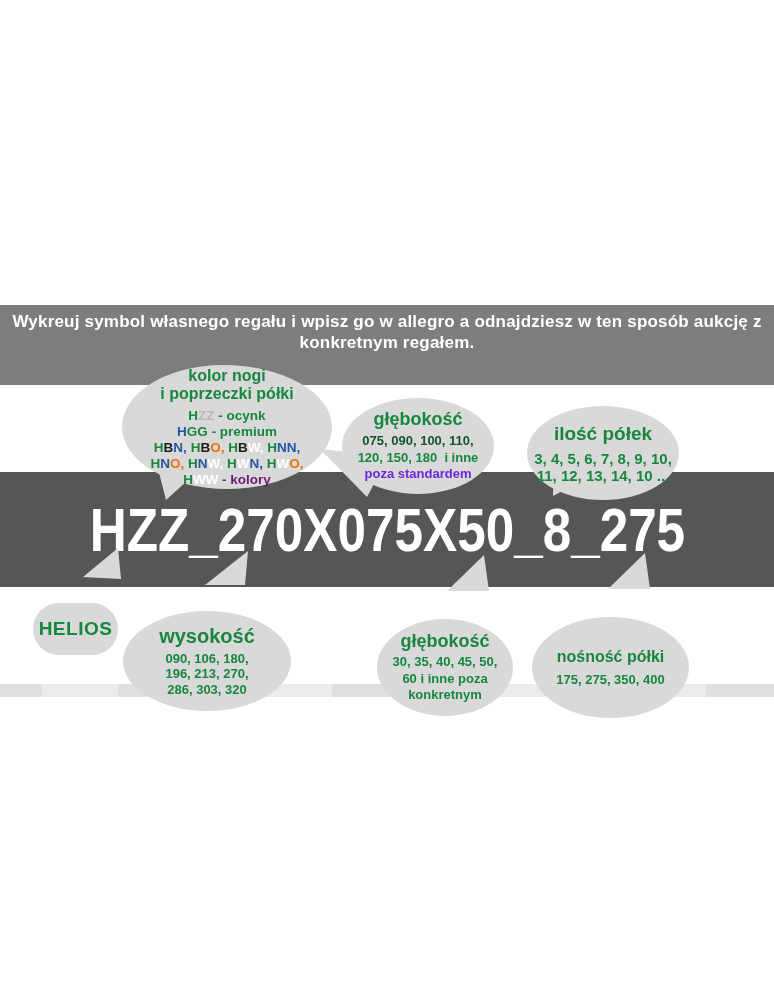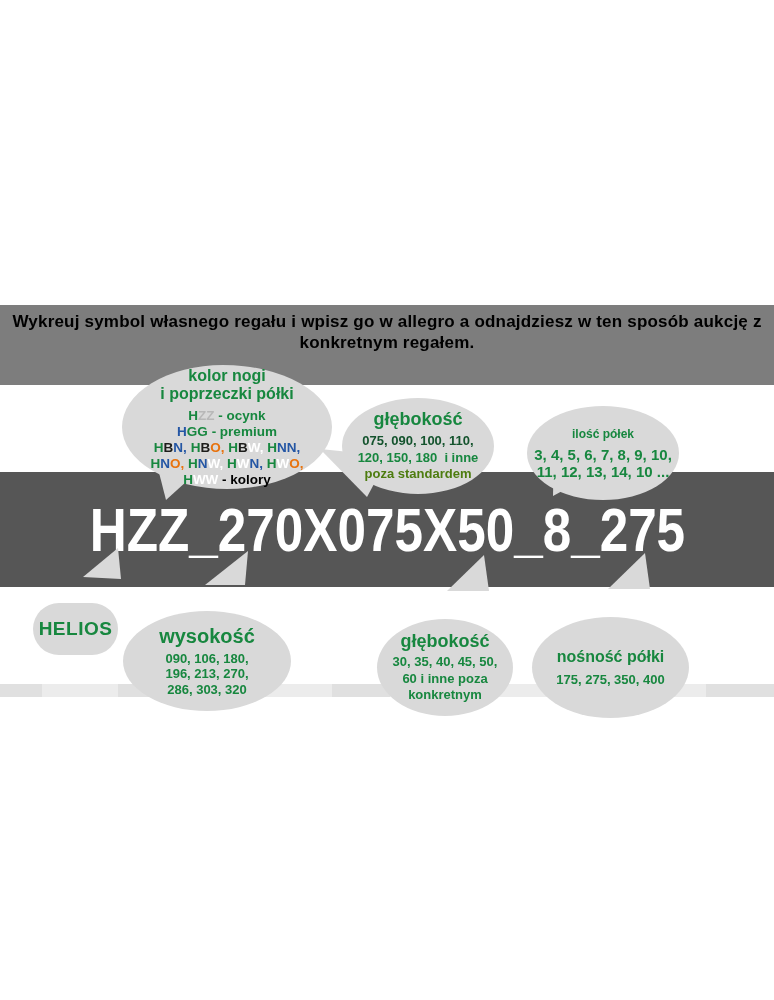--- a/index.html
+++ b/index.html
@@ -1,37 +1,37 @@
 <!DOCTYPE html>
 <html style="--green: #17873f; --dark_green: #14532d; --blue: #2456a4; --orange: #e8730e; --black: #1d1d1b; --silver: #b8b8b8; --white: #ffffff; --banner_bg: #7d7d7d; --band_bg: #565656; --bubble_bg: #d9d9d9; --strip: #ececec;"><head>
 <meta charset="utf-8">
 <style>
   html,body{margin:0;padding:0;background:#fff;}
   .canvas{position:relative;width:774px;height:1000px;background:#ffffff;overflow:hidden;
           font-family:"Liberation Sans","DejaVu Sans",sans-serif;}
   .banner{position:absolute;left:0;top:305px;width:774px;height:80px;background:var(--banner_bg);z-index:1;}
-  .banner-text{padding-top:6px;text-align:center;color:#000000;font-weight:bold;font-size:17px;
+  .banner-text{padding-top:6px;text-align:center;color:#ffffff;font-weight:bold;font-size:17px;
                line-height:21px;white-space:pre-line;letter-spacing:.2px;}
   .dark-band{position:absolute;left:0;top:472px;width:774px;height:115px;background:var(--band_bg);z-index:1;
              display:flex;align-items:center;justify-content:center;}
   .code{color:#fff;font-weight:bold;font-size:61px;letter-spacing:0;transform:scaleX(.84);white-space:nowrap;}
   .tails{position:absolute;left:0;top:0;width:774px;height:1000px;z-index:2;pointer-events:none;}
   .tails polygon{fill:var(--bubble_bg);}
   .bubble{position:absolute;background:var(--bubble_bg);border-radius:50%;z-index:3;
           display:flex;flex-direction:column;align-items:center;justify-content:center;text-align:center;margin-top:32px;}
   .bubble .heading{color:var(--green);font-weight:bold;white-space:pre-line;}
   .bline{font-weight:bold;color:var(--green);white-space:pre;}
   .b-kolor{left:122px;top:333px;width:210px;height:124px;border-radius:48% 52% 50% 50%/50%;}
   .b-kolor .heading{font-size:16px;line-height:18px;margin-bottom:5px;}
   .b-kolor .bline{font-size:13.5px;line-height:16px;}
   .b-szer{left:342px;top:366px;width:152px;height:96px;}
   .b-szer .heading{font-size:18px;margin-bottom:3px;}
   .b-szer .bline{font-size:13px;line-height:16.5px;}
   .b-ilosc{left:527px;top:374px;width:152px;height:94px;}
-  .b-ilosc .heading{font-size:12px;margin-bottom:5px;}
+  .b-ilosc .heading{font-size:19px;margin-bottom:5px;}
   .b-ilosc .bline{font-size:15px;line-height:17px;}
   .b-helios{left:33px;top:571px;width:85px;height:52px;border-radius:26px;}
   .b-helios .brand{color:var(--green);font-weight:bold;font-size:19px;letter-spacing:.5px;}
   .b-wys{left:123px;top:579px;width:168px;height:100px;}
   .b-wys .heading{font-size:20px;margin-bottom:3px;}
   .b-wys .bline{font-size:13px;line-height:15.5px;}
   .b-gleb{left:377px;top:587px;width:136px;height:97px;}
   .b-gleb .heading{font-size:18px;margin-bottom:2px;}
   .b-gleb .bline{font-size:13px;line-height:16.5px;}
   .b-nos{left:532px;top:585px;width:157px;height:101px;}
@@ -64,28 +64,28 @@
     <polygon points="608,589 650,589 645,553"></polygon>
   </svg>
 
   <div class="bubble b-kolor">
     <div class="heading">kolor nogi
 i poprzeczki półki</div>
     <div class="bline"><span style="color: rgb(23, 135, 63);">H</span><span style="color: rgb(184, 184, 184);">ZZ</span><span style="color: rgb(23, 135, 63);"> - ocynk</span></div>
     <div class="bline"><span style="color: rgb(36, 86, 164);">H</span><span style="color: rgb(23, 135, 63);">GG</span><span style="color: rgb(23, 135, 63);"> - premium</span></div>
     <div class="bline"><span style="color: rgb(23, 135, 63);">H</span><span style="color: rgb(29, 29, 27);">B</span><span style="color: rgb(36, 86, 164);">N, </span><span style="color: rgb(23, 135, 63);">H</span><span style="color: rgb(29, 29, 27);">B</span><span style="color: rgb(232, 115, 14);">O, </span><span style="color: rgb(23, 135, 63);">H</span><span style="color: rgb(29, 29, 27);">B</span><span style="color: rgb(255, 255, 255);">W, </span><span style="color: rgb(23, 135, 63);">H</span><span style="color: rgb(36, 86, 164);">NN,</span></div>
     <div class="bline"><span style="color: rgb(23, 135, 63);">H</span><span style="color: rgb(36, 86, 164);">N</span><span style="color: rgb(232, 115, 14);">O, </span><span style="color: rgb(23, 135, 63);">H</span><span style="color: rgb(36, 86, 164);">N</span><span style="color: rgb(255, 255, 255);">W, </span><span style="color: rgb(23, 135, 63);">H</span><span style="color: rgb(255, 255, 255);">W</span><span style="color: rgb(36, 86, 164);">N, </span><span style="color: rgb(23, 135, 63);">H</span><span style="color: rgb(255, 255, 255);">W</span><span style="color: rgb(232, 115, 14);">O,</span></div>
-    <div class="bline"><span style="color: rgb(23, 135, 63);">H</span><span style="color: rgb(255, 255, 255);">WW</span><span style="color: #000000;"> - kolory</span></div>
+    <div class="bline"><span style="color: rgb(23, 135, 63);">H</span><span style="color: rgb(255, 255, 255);">WW</span><span style="color: #701a75;"> - kolory</span></div>
   </div>
 
   <div class="bubble b-szer">
     <div class="heading">głębokość</div>
     <div class="bline"><span style="color: rgb(20, 83, 45);">075, 090, 100, 110,</span></div>
     <div class="bline"><span style="color: rgb(23, 135, 63);">120, 150, 180  i inne</span></div>
-    <div class="bline"><span style="color: #4d7c0f;">poza standardem</span></div>
+    <div class="bline"><span style="color: #6d28d9;">poza standardem</span></div>
   </div>
 
   <div class="bubble b-ilosc">
     <div class="heading">ilość półek</div>
     <div class="bline">3, 4, 5, 6, 7, 8, 9, 10,</div>
     <div class="bline">11, 12, 13, 14, 10 ...</div>
   </div>
 
   <div class="bubble b-helios">
     <div class="brand">HELIOS</div>

